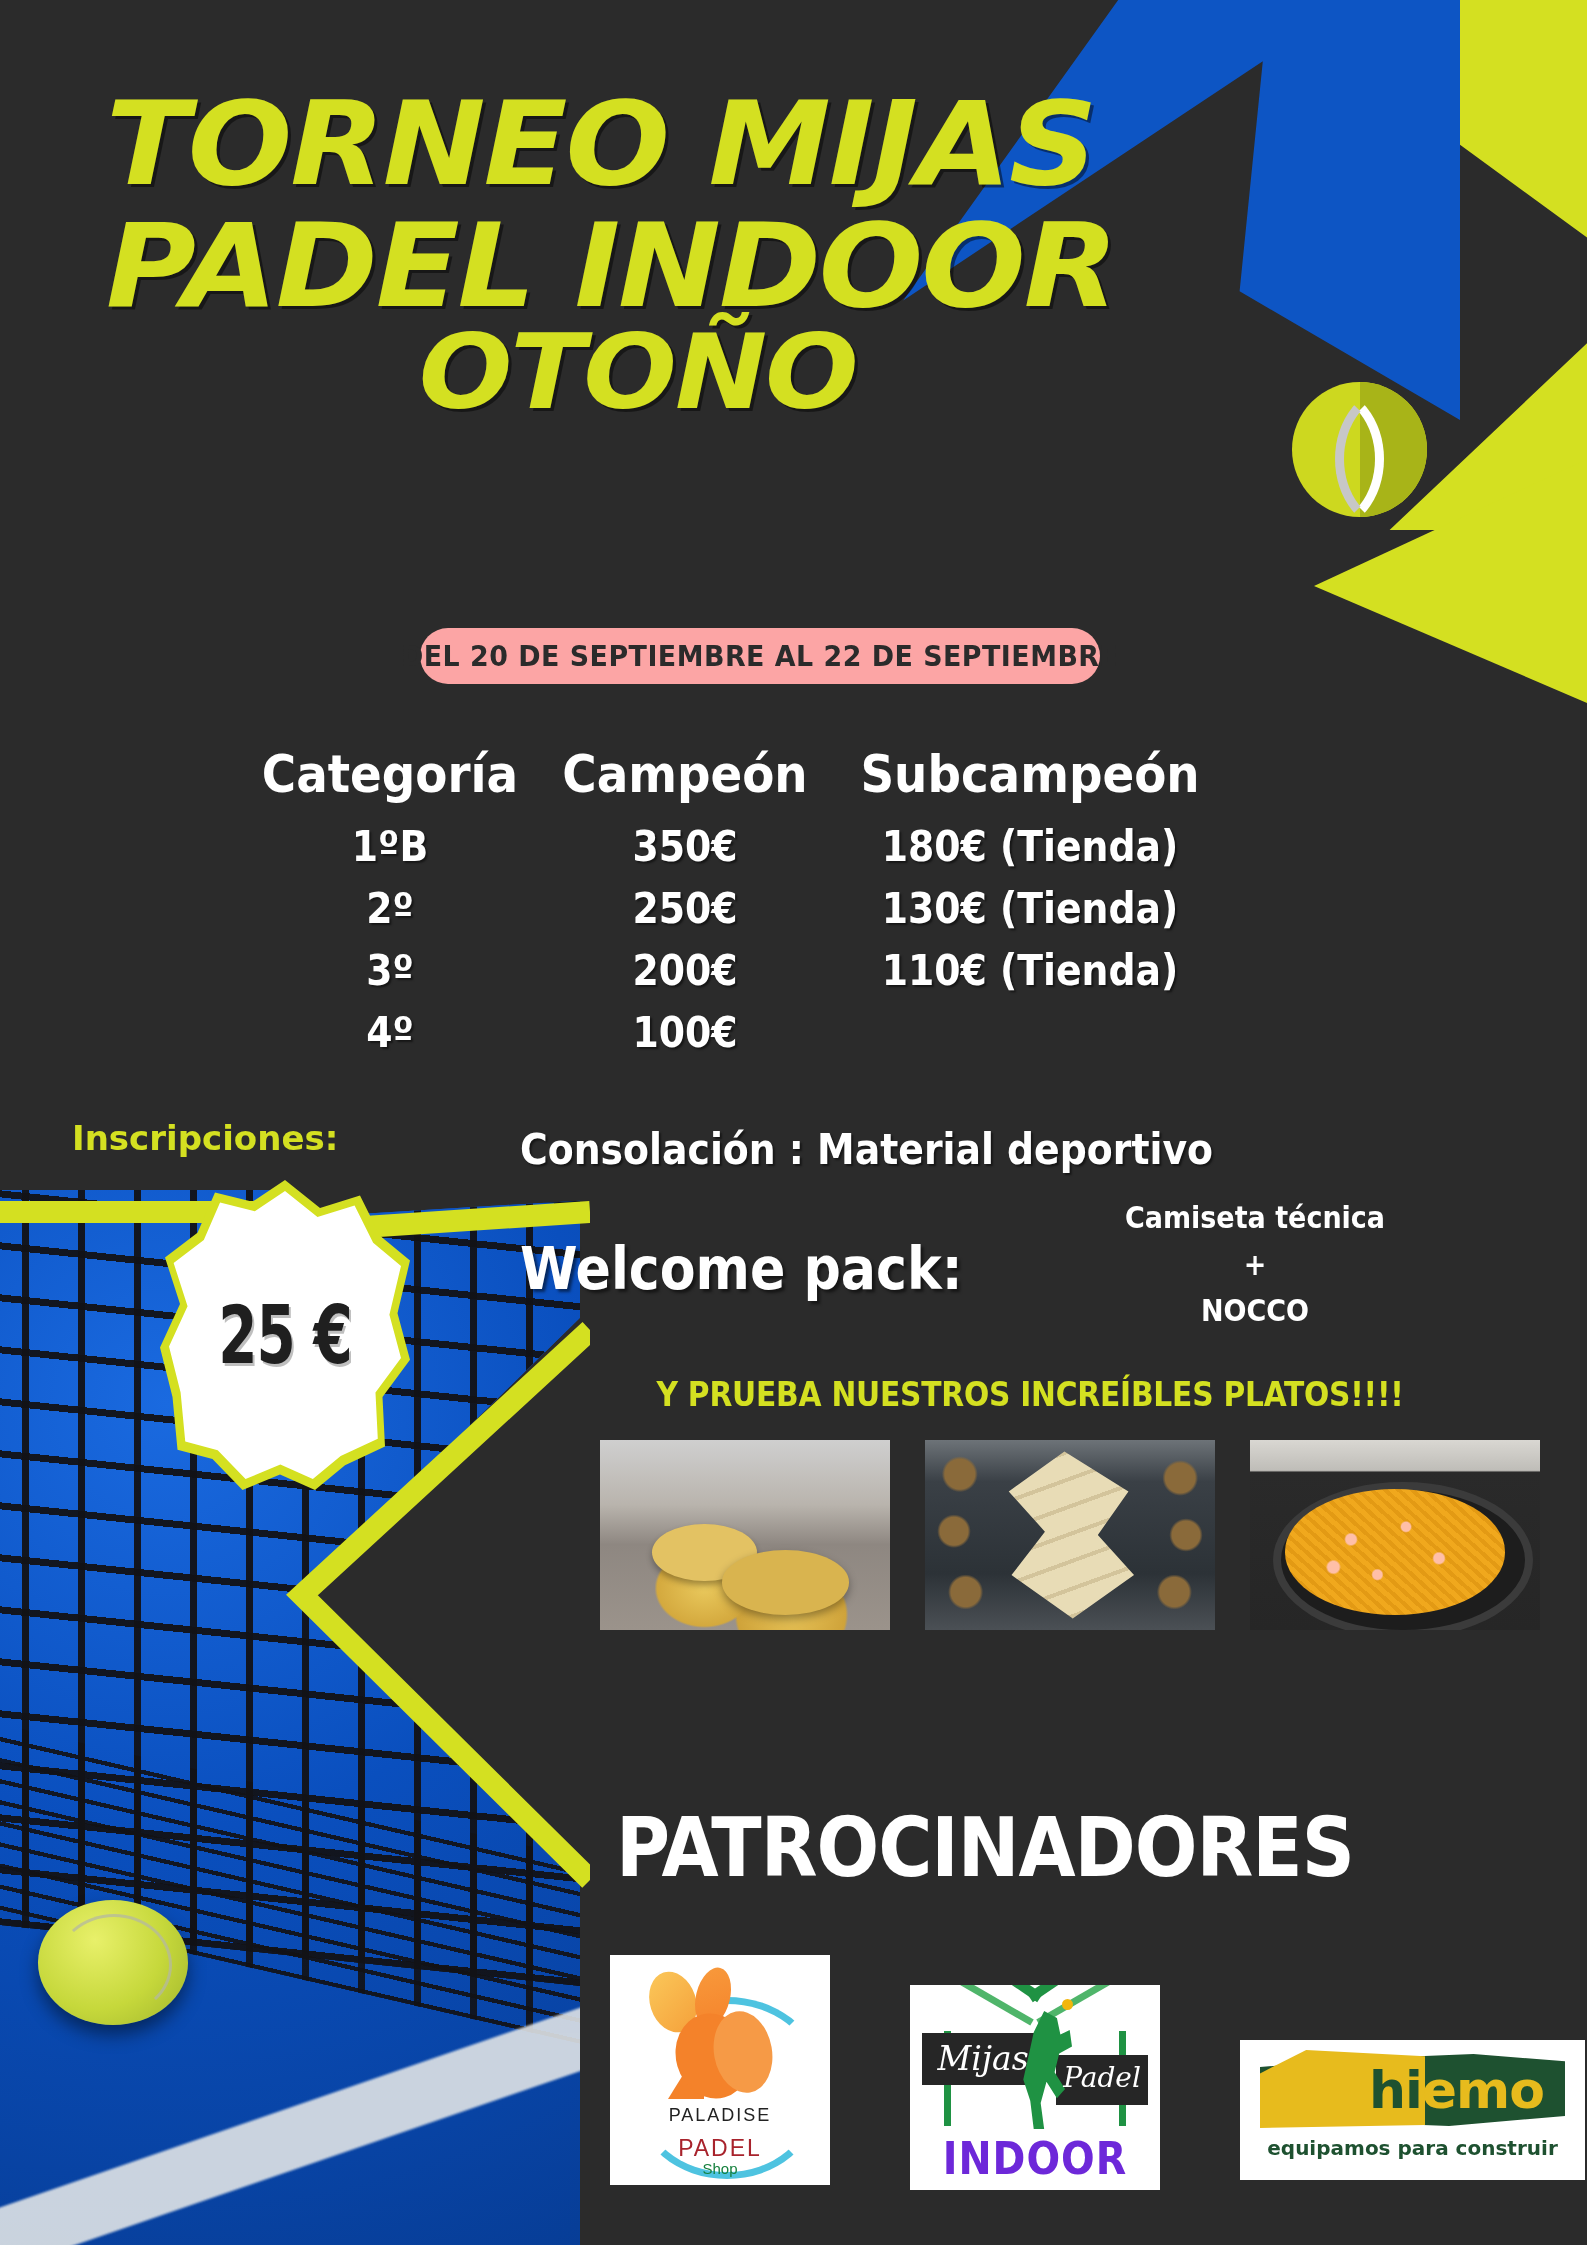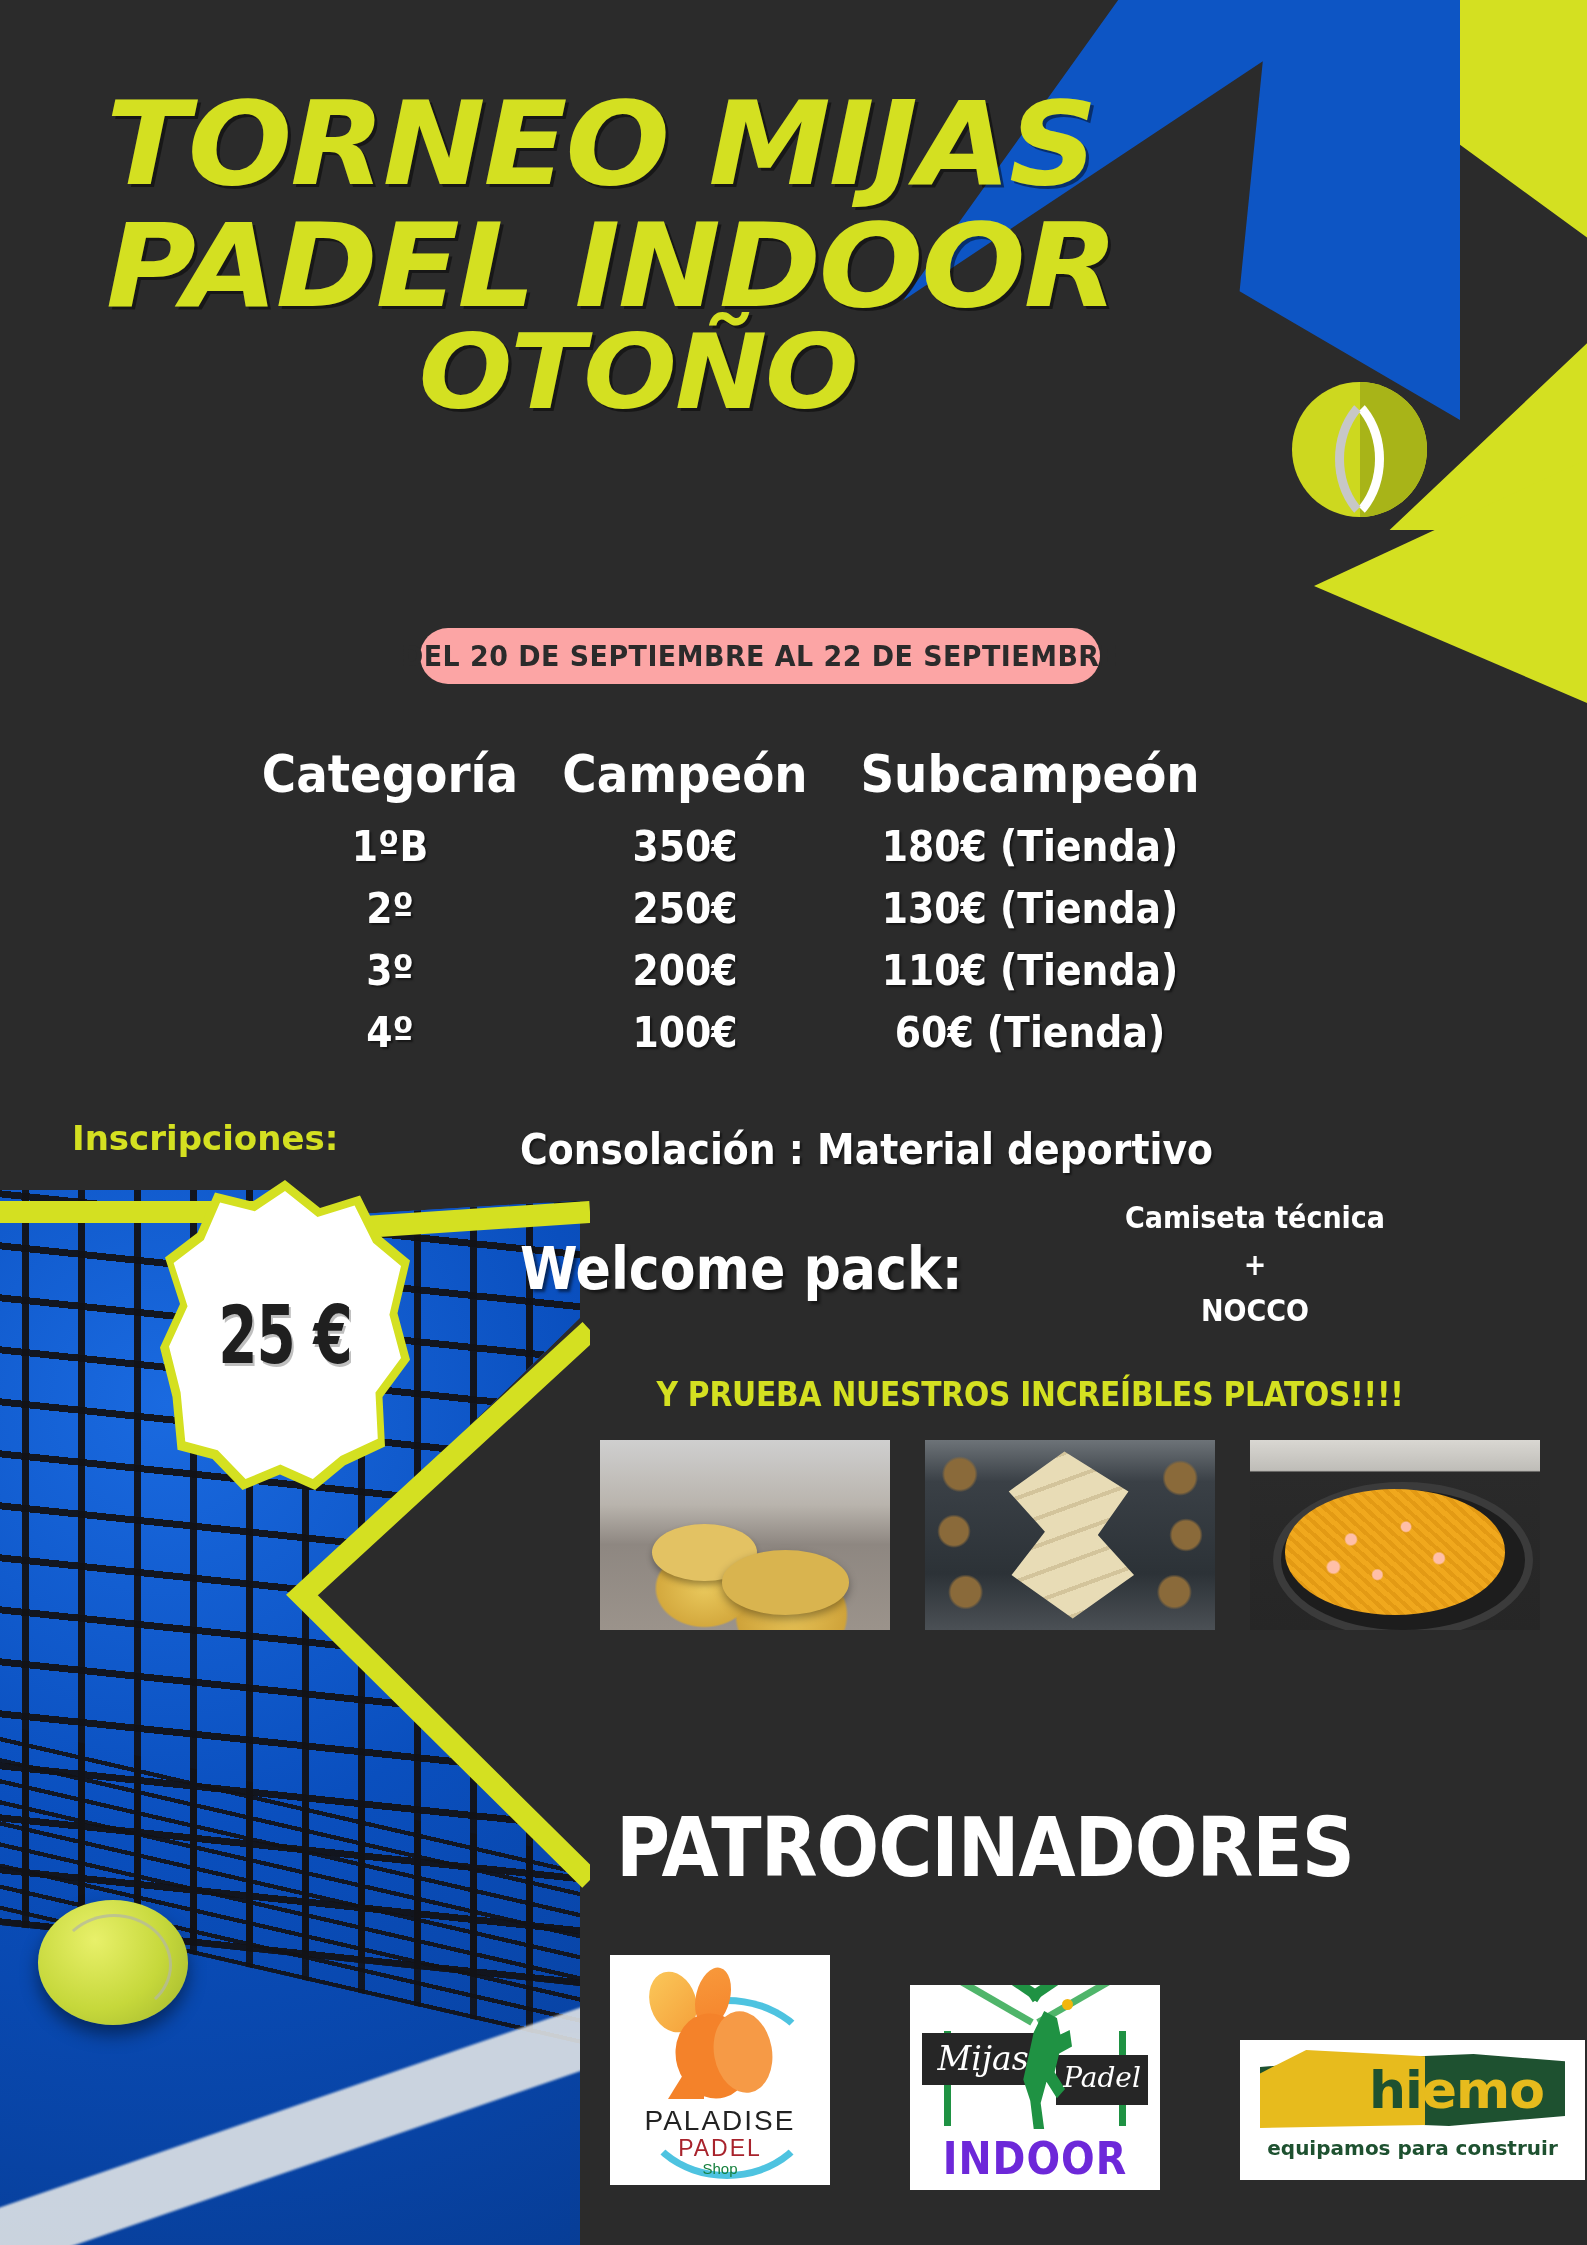--- a/index.html
+++ b/index.html
@@ -283,21 +283,21 @@
      background:linear-gradient(150deg,#fbc85a,#f5a03a);transform:rotate(-18deg);}
   .pal-leafB{position:absolute;left:86px;top:12px;width:34px;height:60px;border-radius:50%;
      background:linear-gradient(150deg,#f89a3c,#f5832b);transform:rotate(14deg);}
   .pal-bodyA{position:absolute;left:66px;top:58px;width:74px;height:86px;border-radius:50%;
      background:#f4822a;transform:rotate(-16deg);}
   .pal-bodyB{position:absolute;left:104px;top:56px;width:58px;height:82px;border-radius:50%;
      background:#f69a46;transform:rotate(-10deg);}
   .pal-bodyC{position:absolute;left:58px;top:86px;width:36px;height:58px;
      background:#f4822a;clip-path:polygon(100% 0%,100% 100%,0% 100%);}
   .pal-n1{position:absolute;left:0;right:0;top:150px;text-align:center;
-     color:#222;font-size:28px;letter-spacing:2px;font-family:"Liberation Sans",sans-serif;}
+     color:#222;font-size:18px;letter-spacing:2px;font-family:"Liberation Sans",sans-serif;}
   .pal-n2{position:absolute;left:0;right:0;top:180px;text-align:center;
      color:#a8232c;font-size:23px;letter-spacing:2px;font-family:"Liberation Sans",sans-serif;}
   .pal-n3{position:absolute;left:0;right:0;top:205px;text-align:center;
      color:#15803d;font-size:15px;font-family:"Liberation Sans",sans-serif;}
 
   
   .mij-roofL{position:absolute;left:30px;top:8px;width:100px;height:10px;background:#1f9243;
      transform:rotate(34deg);transform-origin:right center;}
   .mij-roofR{position:absolute;left:120px;top:8px;width:100px;height:10px;background:#1f9243;
      transform:rotate(-34deg);transform-origin:left center;}
@@ -376,21 +376,20 @@
       <div class="c3">130€ (Tienda)</div>
     </div>
     <div class="trow tbodyrow">
       <div class="c1">3º</div>
       <div class="c2">200€</div>
       <div class="c3">110€ (Tienda)</div>
     </div>
     <div class="trow tbodyrow">
       <div class="c1">4º</div>
       <div class="c2">100€</div>
-      <div class="c3">60€ (Tienda)</div>
     </div>
   </div>
 
   <div id="consolacion">Consolación : Material deportivo</div>
 
   <div id="inscripciones">Inscripciones:</div>
 
   <div id="net-photo">
     <div class="court"></div>
     <div class="mesh"></div>

